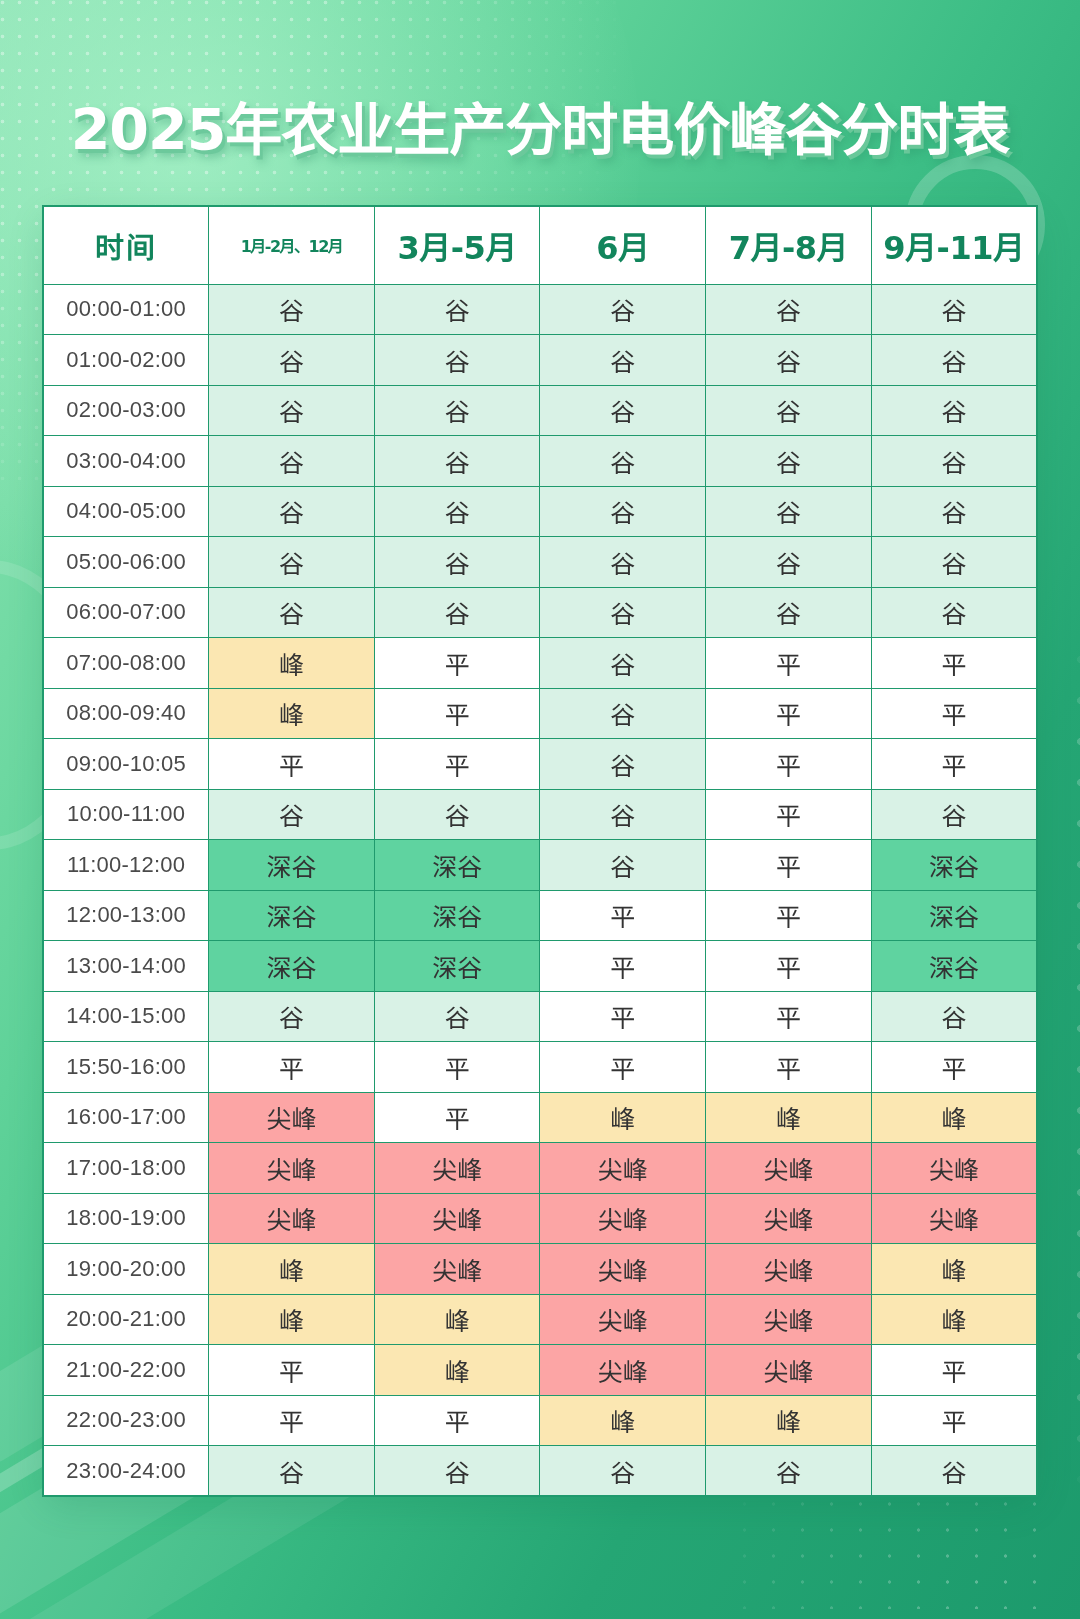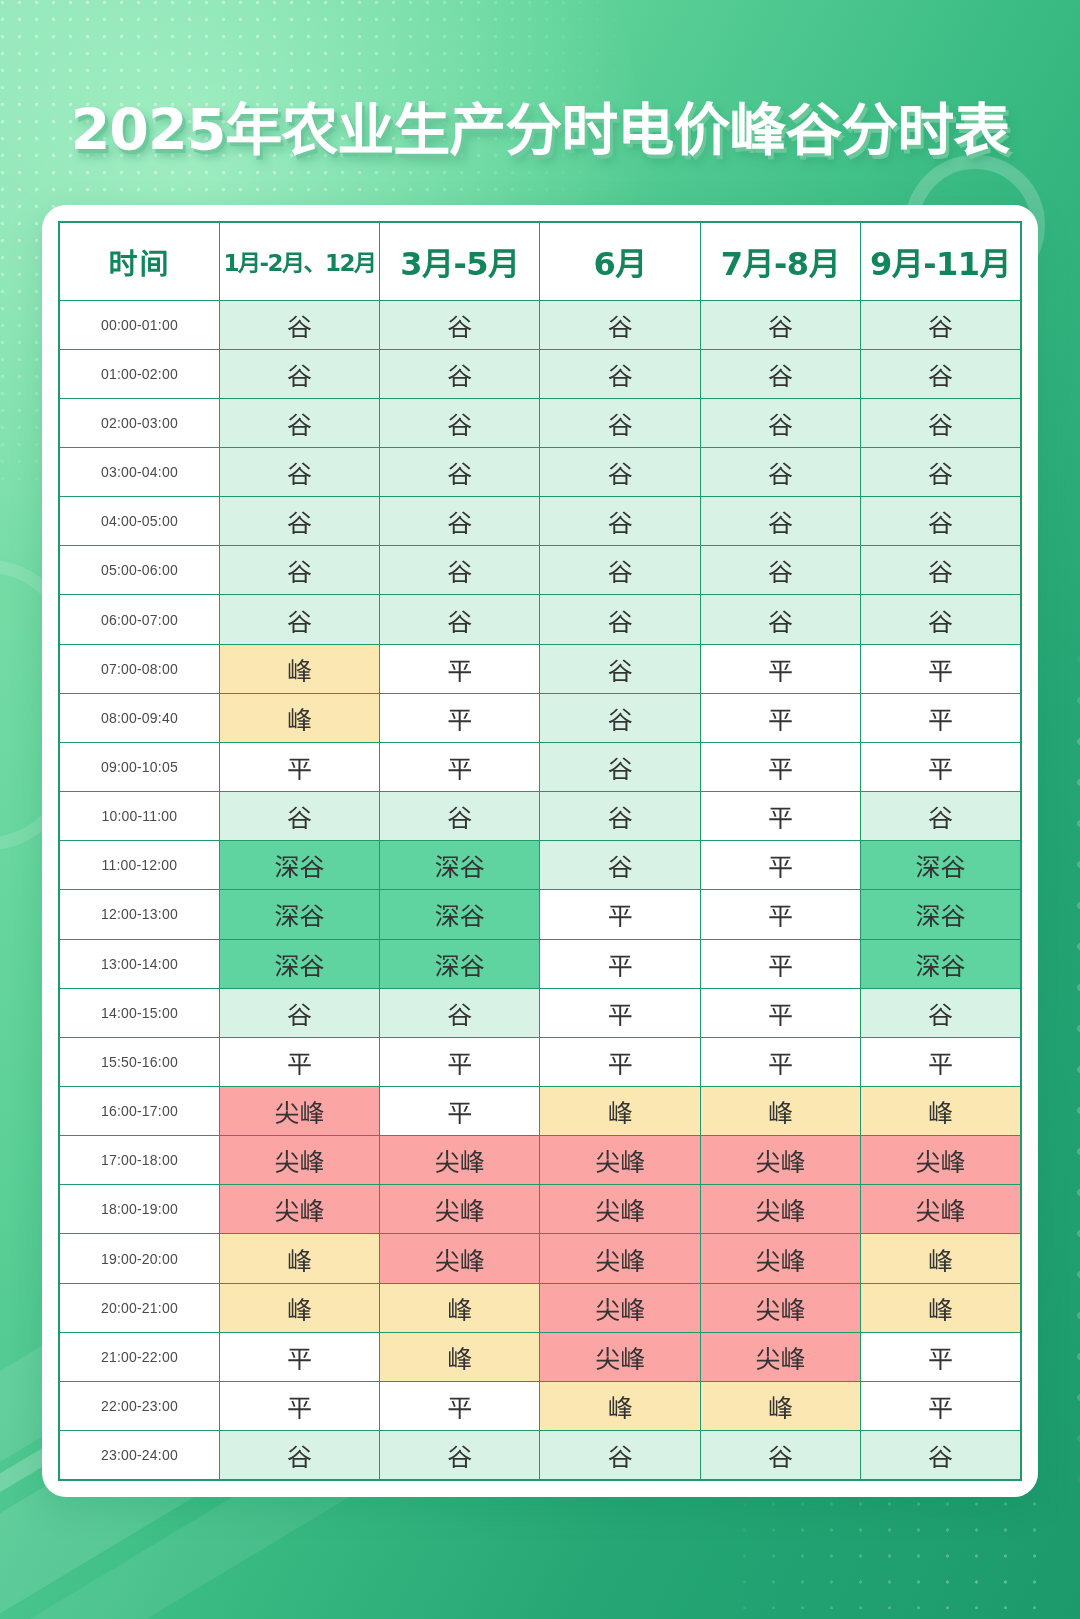--- a/index.html
+++ b/index.html
@@ -162,21 +162,20 @@
   
   #table-card {
     position: absolute;
     left: 42px;
     top: 205px;
     width: 996px;
     height: 1292px;
     background: #ffffff;
     border-radius: 24px;
     box-shadow: 0 10px 34px rgba(16, 110, 76, 0.17);
-    padding: 16px;
     z-index: 6;
   }
 
   
   table#rate-table {
     width: 100%;
     height: 100%;
     border-collapse: collapse;
     table-layout: fixed;
     border: 2px solid #1f9a6d;
@@ -196,32 +195,32 @@
     height: 78px;
     background: #ffffff;
     color: #12855c;
     font-family: "DejaVu Sans", "Liberation Sans", sans-serif;
     font-size: 32px;
     font-weight: 700;
     letter-spacing: -0.5px;
     white-space: nowrap;
   }
   thead th.th-time { font-size: 29px; letter-spacing: 2px; }
-  thead th.th-m0 { font-size: 23px; letter-spacing: -1.5px; }
+  thead th.th-m0 { font-size: 16px; letter-spacing: -1.5px; }
 
   tbody td {
     height: 48.6px;
     font-size: 25px;
     color: #333333;
     font-family: "DejaVu Sans", "Liberation Sans", sans-serif;
     background: #ffffff;
   }
   tbody td.time-cell {
     font-family: "Liberation Sans", "DejaVu Sans", sans-serif;
-    font-size: 14px;
+    font-size: 22px;
     color: #4a4a4a;
     letter-spacing: 0.2px;
     background: #ffffff;
   }
 
   
   td.p-shengu { background: #5fd3a0; }           
   td.p-gu     { background: #d9f2e6; }           
   td.p-ping   { background: #ffffff; }           
   td.p-feng   { background: #fbe7b2; }           

